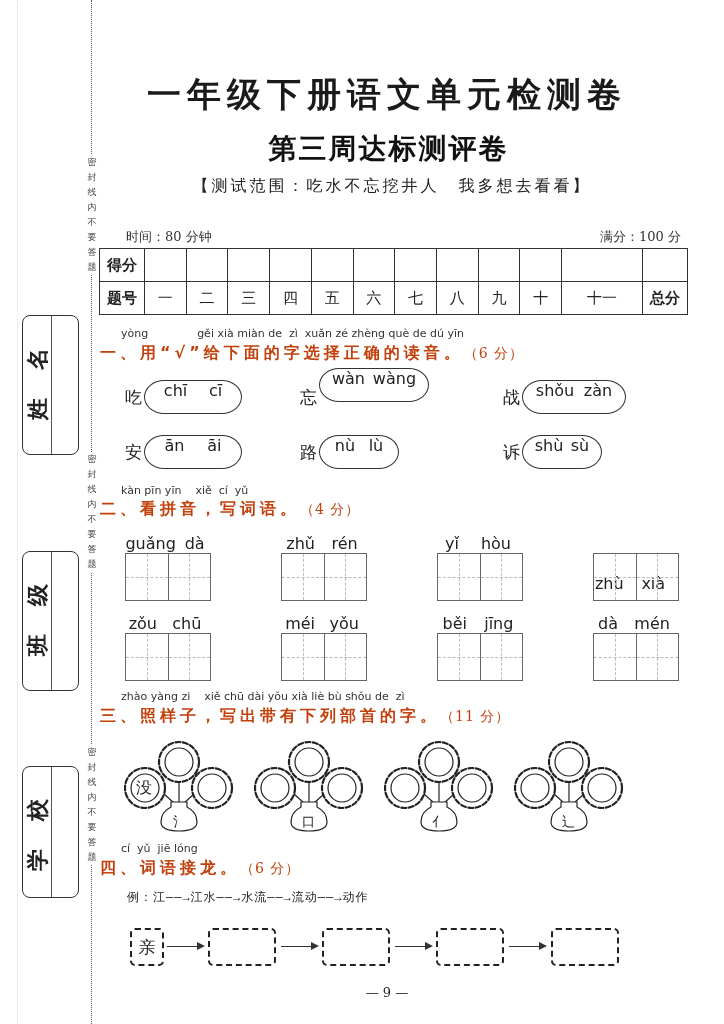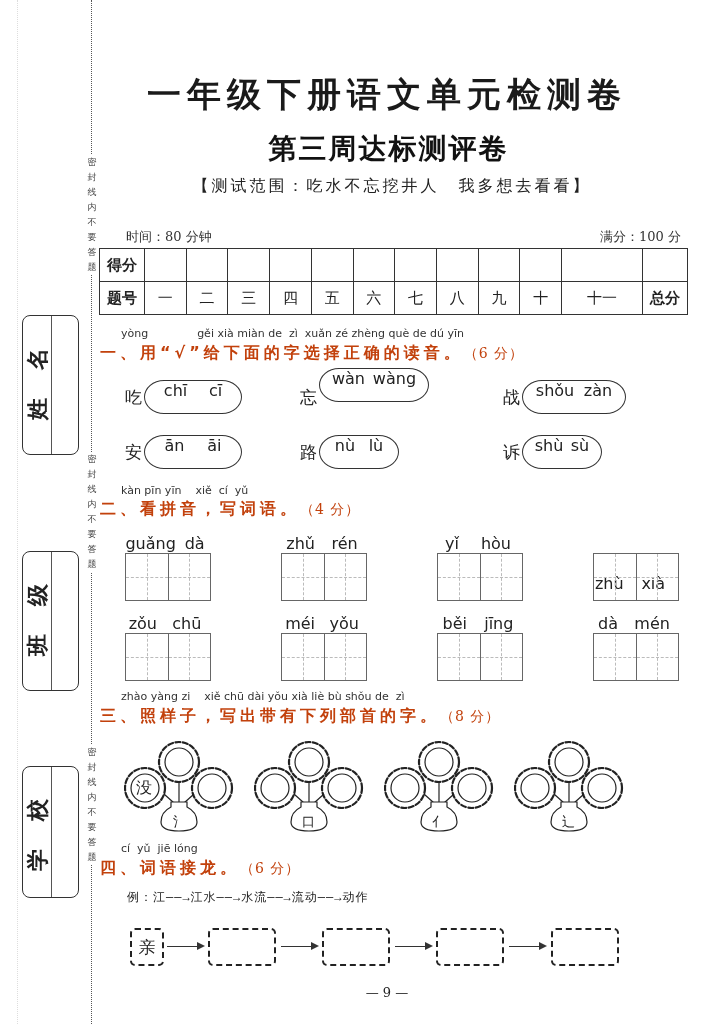--- a/index.html
+++ b/index.html
@@ -240,21 +240,21 @@
 <div class="py2" style="left:590px;top:614px;">
     <span>dà</span>
     <span>mén</span>
   </div>
 <div class="grid2" style="left:593px;top:633px;">
     <div class="cell"></div>
     <div class="cell"></div>
   </div>
 
 <div class="abs pinyin" style="left:100px;top:690px;">      zhào yàng zi    xiě chū dài yǒu xià liè bù shǒu de  zì</div>
-<div class="abs qtitle" style="left:100px;top:706px;"><span>三、照样子，写出带有下列部首的字。</span><span class="qpts">（8 分）</span></div>
+<div class="abs qtitle" style="left:100px;top:706px;"><span>三、照样子，写出带有下列部首的字。</span><span class="qpts">（11 分）</span></div>
 
 <div class="flower" style="left:124px;top:738px;width:110px;height:95px;">
   <svg width="110" height="95" viewBox="0 0 110 95">
     <g fill="#fff" stroke="#222" stroke-width="1.2">
       <circle cx="55" cy="24" r="20" stroke-dasharray="5 2.5" stroke-width="2.2" stroke-linecap="round"></circle>
         <circle cx="55" cy="24" r="14"></circle>
       <circle cx="21" cy="50" r="20" stroke-dasharray="5 2.5" stroke-width="2.2" stroke-linecap="round"></circle>
         <circle cx="21" cy="50" r="14"></circle>
       <circle cx="88" cy="50" r="20" stroke-dasharray="5 2.5" stroke-width="2.2" stroke-linecap="round"></circle>
         <circle cx="88" cy="50" r="14"></circle>

